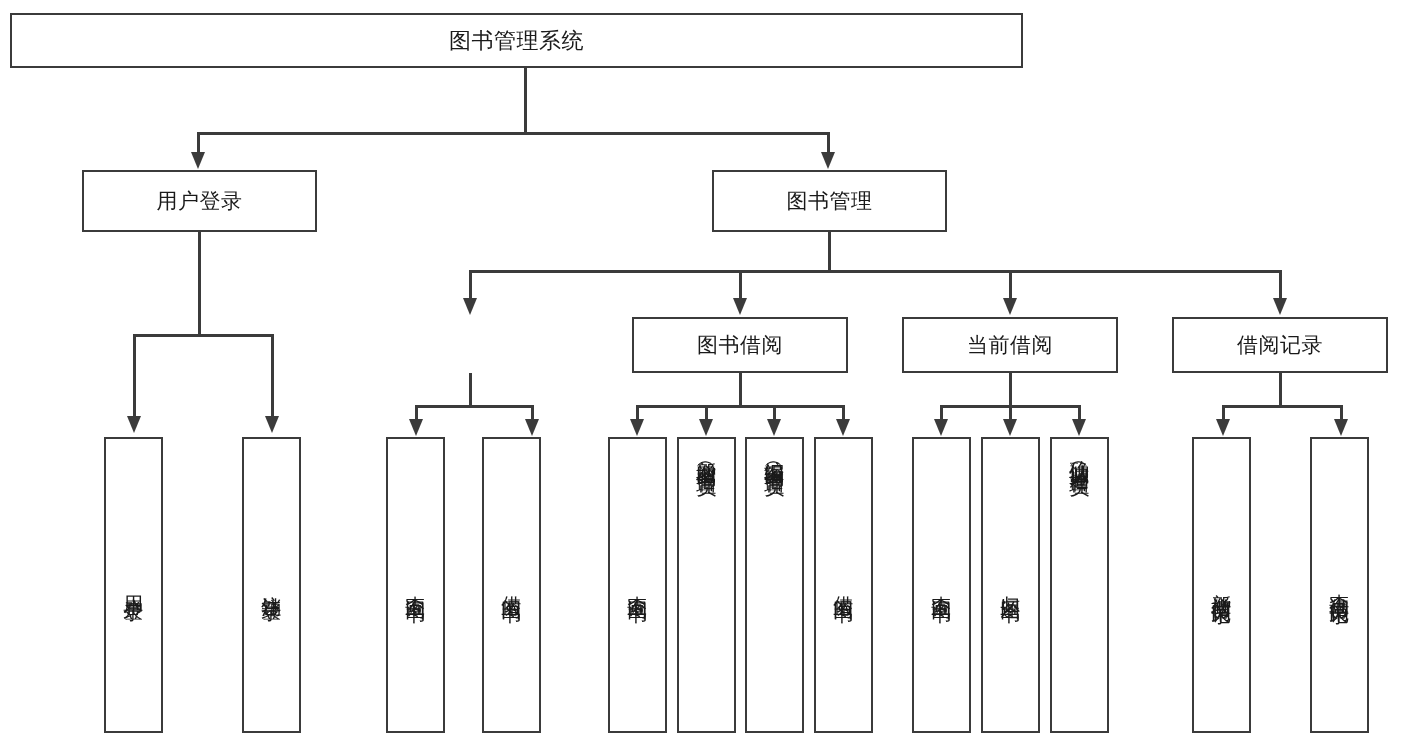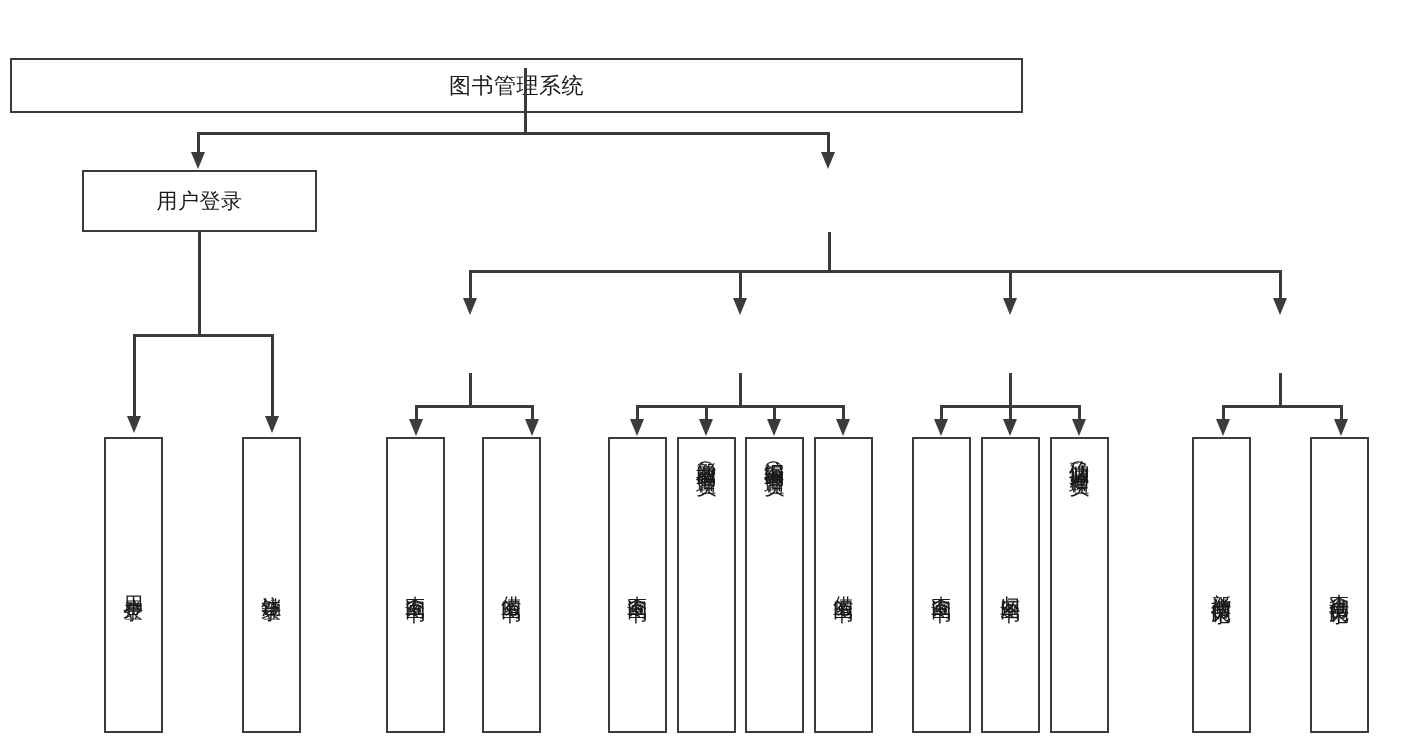--- a/index.html
+++ b/index.html
@@ -89,38 +89,41 @@
     letter-spacing: 0.5px;
     white-space: nowrap;
     pointer-events: none;
   }
 </style>
 </head>
 <body>
 
 <div id="canvas">
 
-  <div class="node root" style="left:10px; top:13px; width:1013px; height:55px;margin-top:45px;">
+  <div class="node root" style="left:10px; top:13px; width:1013px; height:55px;">
     <span class="node-label">图书管理系统</span>
   </div>
 
   <div class="vline" style="left:524px; top:68px; width:2.5px; height:65px;"></div>
 
   <div class="hline" style="left:197px; top:132px; width:632px;"></div>
 
   <div class="vline" style="left:197px; top:132px; height:22px;"></div>
   <div class="arrow" style="left:191px; top:152px;"></div>
 
   <div class="vline" style="left:827px; top:132px; height:22px;"></div>
   <div class="arrow" style="left:821px; top:152px;"></div>
 
   <div class="node lvl2" style="left:82px; top:170px; width:235px; height:62px;">
     <span class="node-label">用户登录</span>
   </div>
 
+  <div class="node lvl2" style="left:712px; top:170px; width:235px; height:62px;">
+    <span class="node-label">图书管理</span>
+  </div>
 
   <div class="vline" style="left:198px; top:232px; height:104px;"></div>
   <div class="hline" style="left:133px; top:334px; width:140px;"></div>
   <div class="vline" style="left:133px; top:334px; height:84px;"></div>
   <div class="arrow" style="left:127px; top:416px;"></div>
   <div class="vline" style="left:271px; top:334px; height:84px;"></div>
   <div class="arrow" style="left:265px; top:416px;"></div>
 
   <div class="vline" style="left:828px; top:232px; height:40px;"></div>
   <div class="hline" style="left:469px; top:270px; width:812px;"></div>
@@ -131,22 +134,31 @@
   <div class="vline" style="left:739px; top:270px; height:30px;"></div>
   <div class="arrow" style="left:733px; top:298px;"></div>
 
   <div class="vline" style="left:1009px; top:270px; height:30px;"></div>
   <div class="arrow" style="left:1003px; top:298px;"></div>
 
   <div class="vline" style="left:1279px; top:270px; height:30px;"></div>
   <div class="arrow" style="left:1273px; top:298px;"></div>
 
 
-
-
+  <div class="node lvl3" style="left:632px; top:317px; width:216px; height:56px;">
+    <span class="node-label">图书借阅</span>
+  </div>
+
+  <div class="node lvl3" style="left:902px; top:317px; width:216px; height:56px;">
+    <span class="node-label">当前借阅</span>
+  </div>
+
+  <div class="node lvl3" style="left:1172px; top:317px; width:216px; height:56px;">
+    <span class="node-label">借阅记录</span>
+  </div>
 
   <div class="vline" style="left:469px; top:373px; height:34px;"></div>
   <div class="hline" style="left:415px; top:405px; width:118px;"></div>
   <div class="vline" style="left:415px; top:405px; height:16px;"></div>
   <div class="arrow" style="left:409px; top:419px;"></div>
   <div class="vline" style="left:531px; top:405px; height:16px;"></div>
   <div class="arrow" style="left:525px; top:419px;"></div>
 
   <div class="vline" style="left:739px; top:373px; height:34px;"></div>
   <div class="hline" style="left:636px; top:405px; width:208px;"></div>

